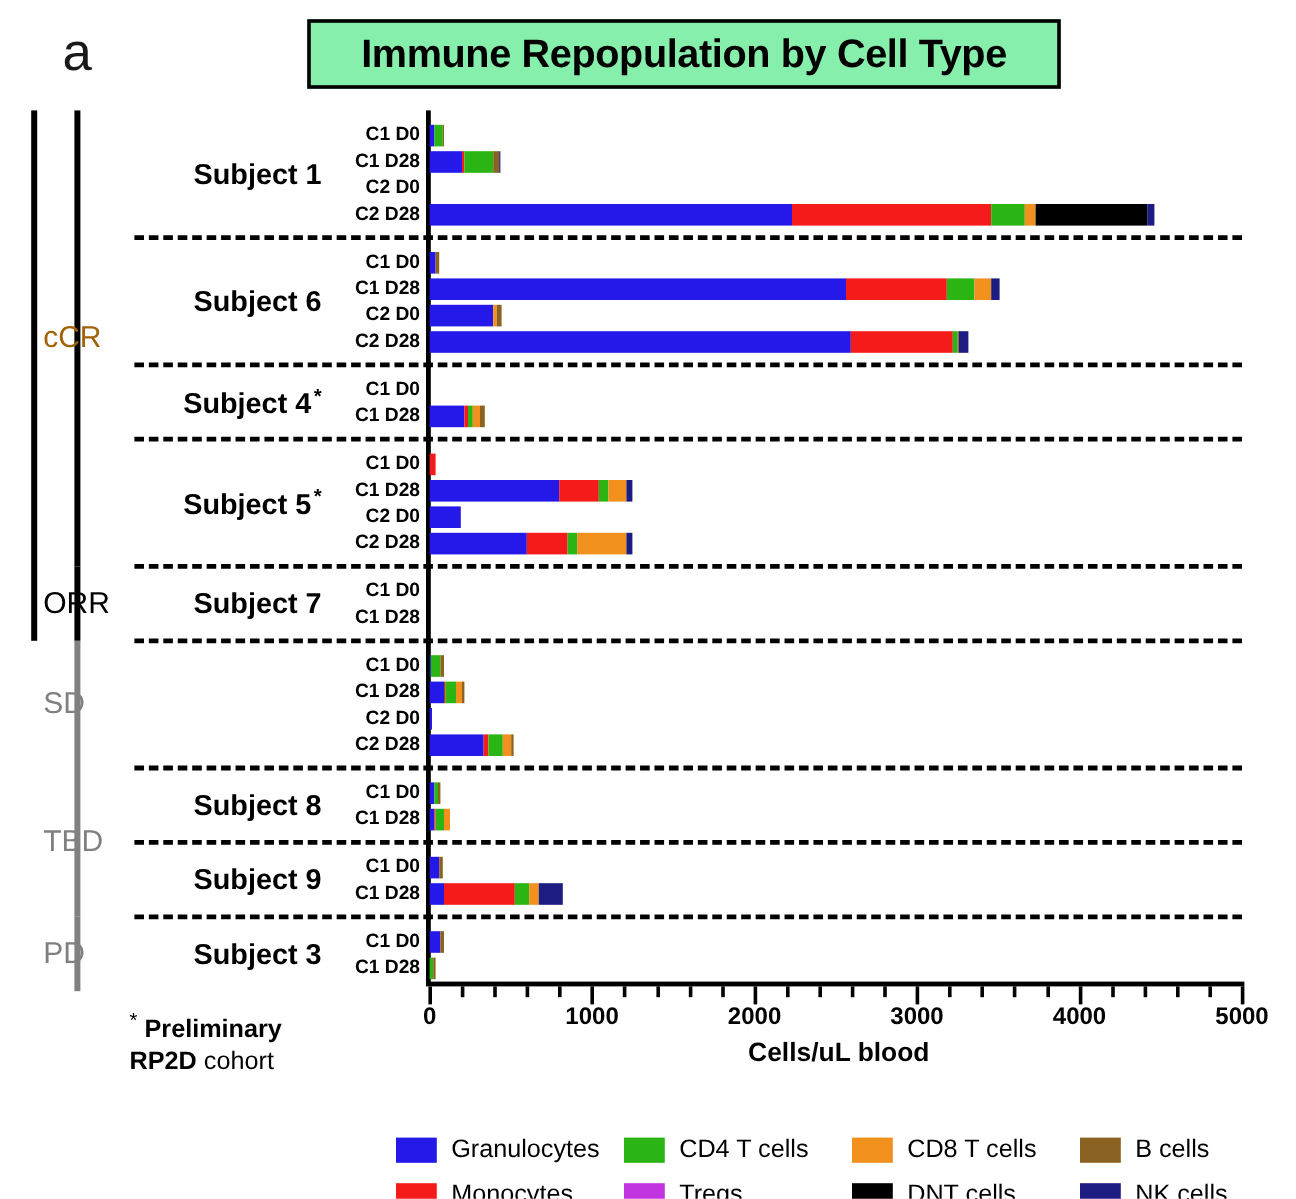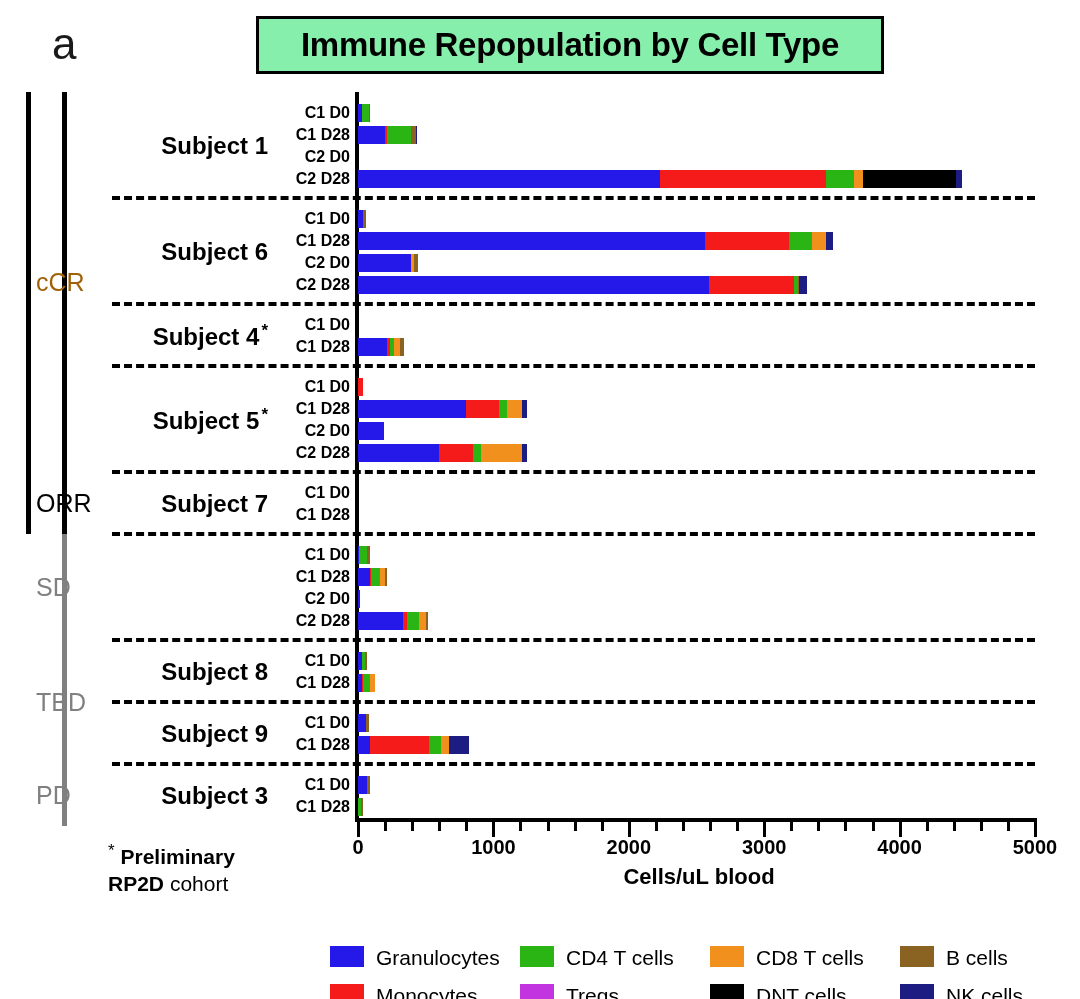--- a/index.html
+++ b/index.html
@@ -47,21 +47,21 @@
 
   
   #footnote{position:absolute;left:108px;top:840px;font-size:21px;line-height:1.28;}
   #footnote .fstar{font-size:17px;vertical-align:super;}
   #footnote b{font-weight:700;}
   #footnote .reg{font-weight:400;}
 
   
   #legend{position:absolute;left:330px;top:922px;width:760px;}
   .legend-row{display:flex;height:38px;align-items:center;}
-  .legend-item{display:flex;width:190px;flex:0 0 190px;margin-top:34px;}
+  .legend-item{display:flex;align-items:center;width:190px;flex:0 0 190px;margin-top:34px;}
   .legend-swatch{width:34px;height:21px;flex:0 0 34px;margin-right:12px;}
   .legend-text{font-size:21px;white-space:nowrap;}
 </style>
 </head>
 <body>
 
 <div id="panel-letter">a</div>
 
 <div id="chart-title-box">
   <div id="chart-title">Immune Repopulation by Cell Type</div>

